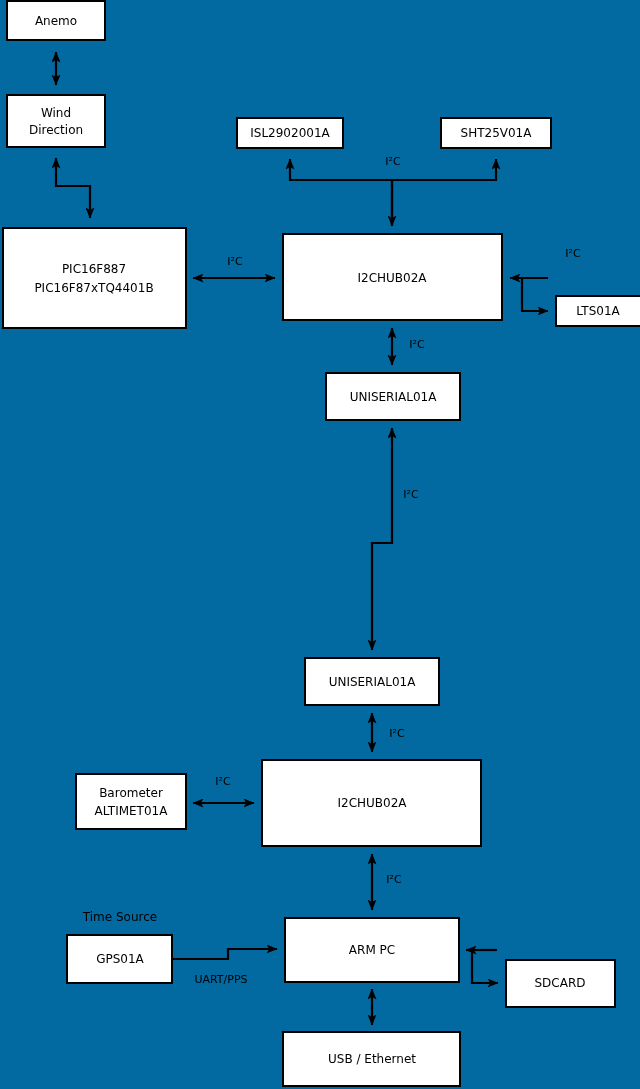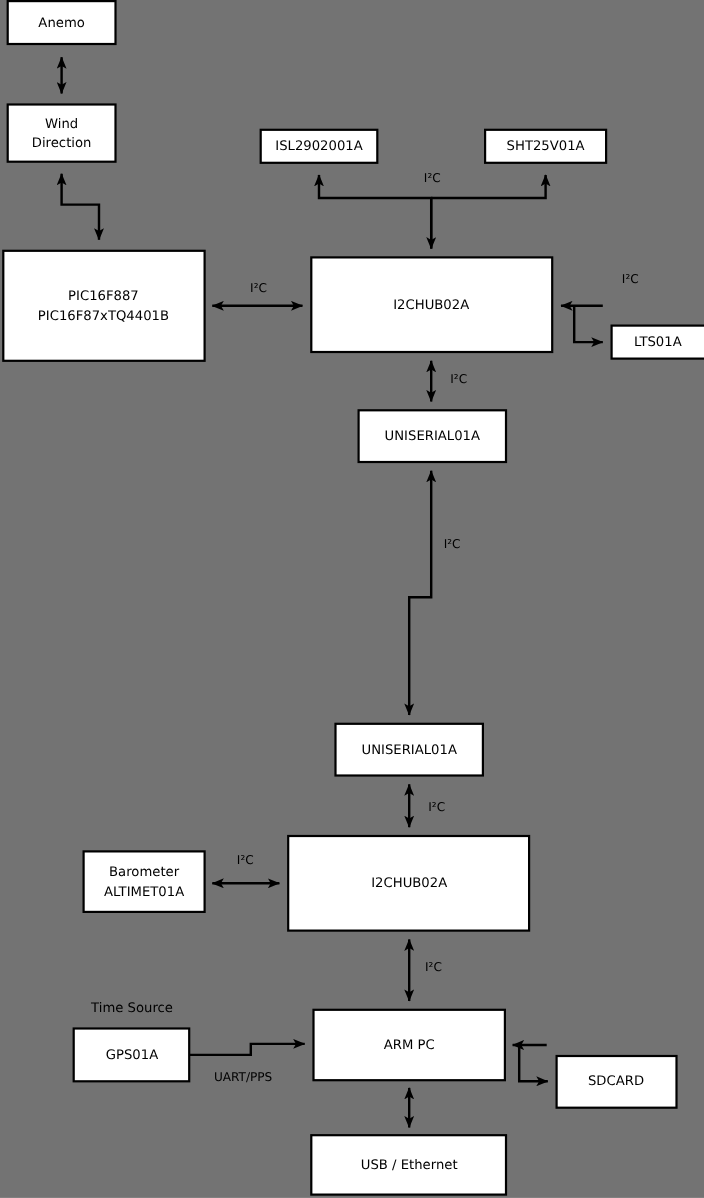--- a/index.html
+++ b/index.html
@@ -8,21 +8,21 @@
     padding: 0;
     background: #ffffff;
   }
   body {
     font-family: "DejaVu Sans", sans-serif;
   }
   #diagram-root {
     position: relative;
     width: 640px;
     height: 1089px;
-    background: #737373;
+    background: #0369a1;
     overflow: hidden;
   }
   svg#diagram-svg {
     display: block;
     width: 640px;
     height: 1089px;
   }
   .node-rect {
     fill: #ffffff;
     stroke: #000000;

